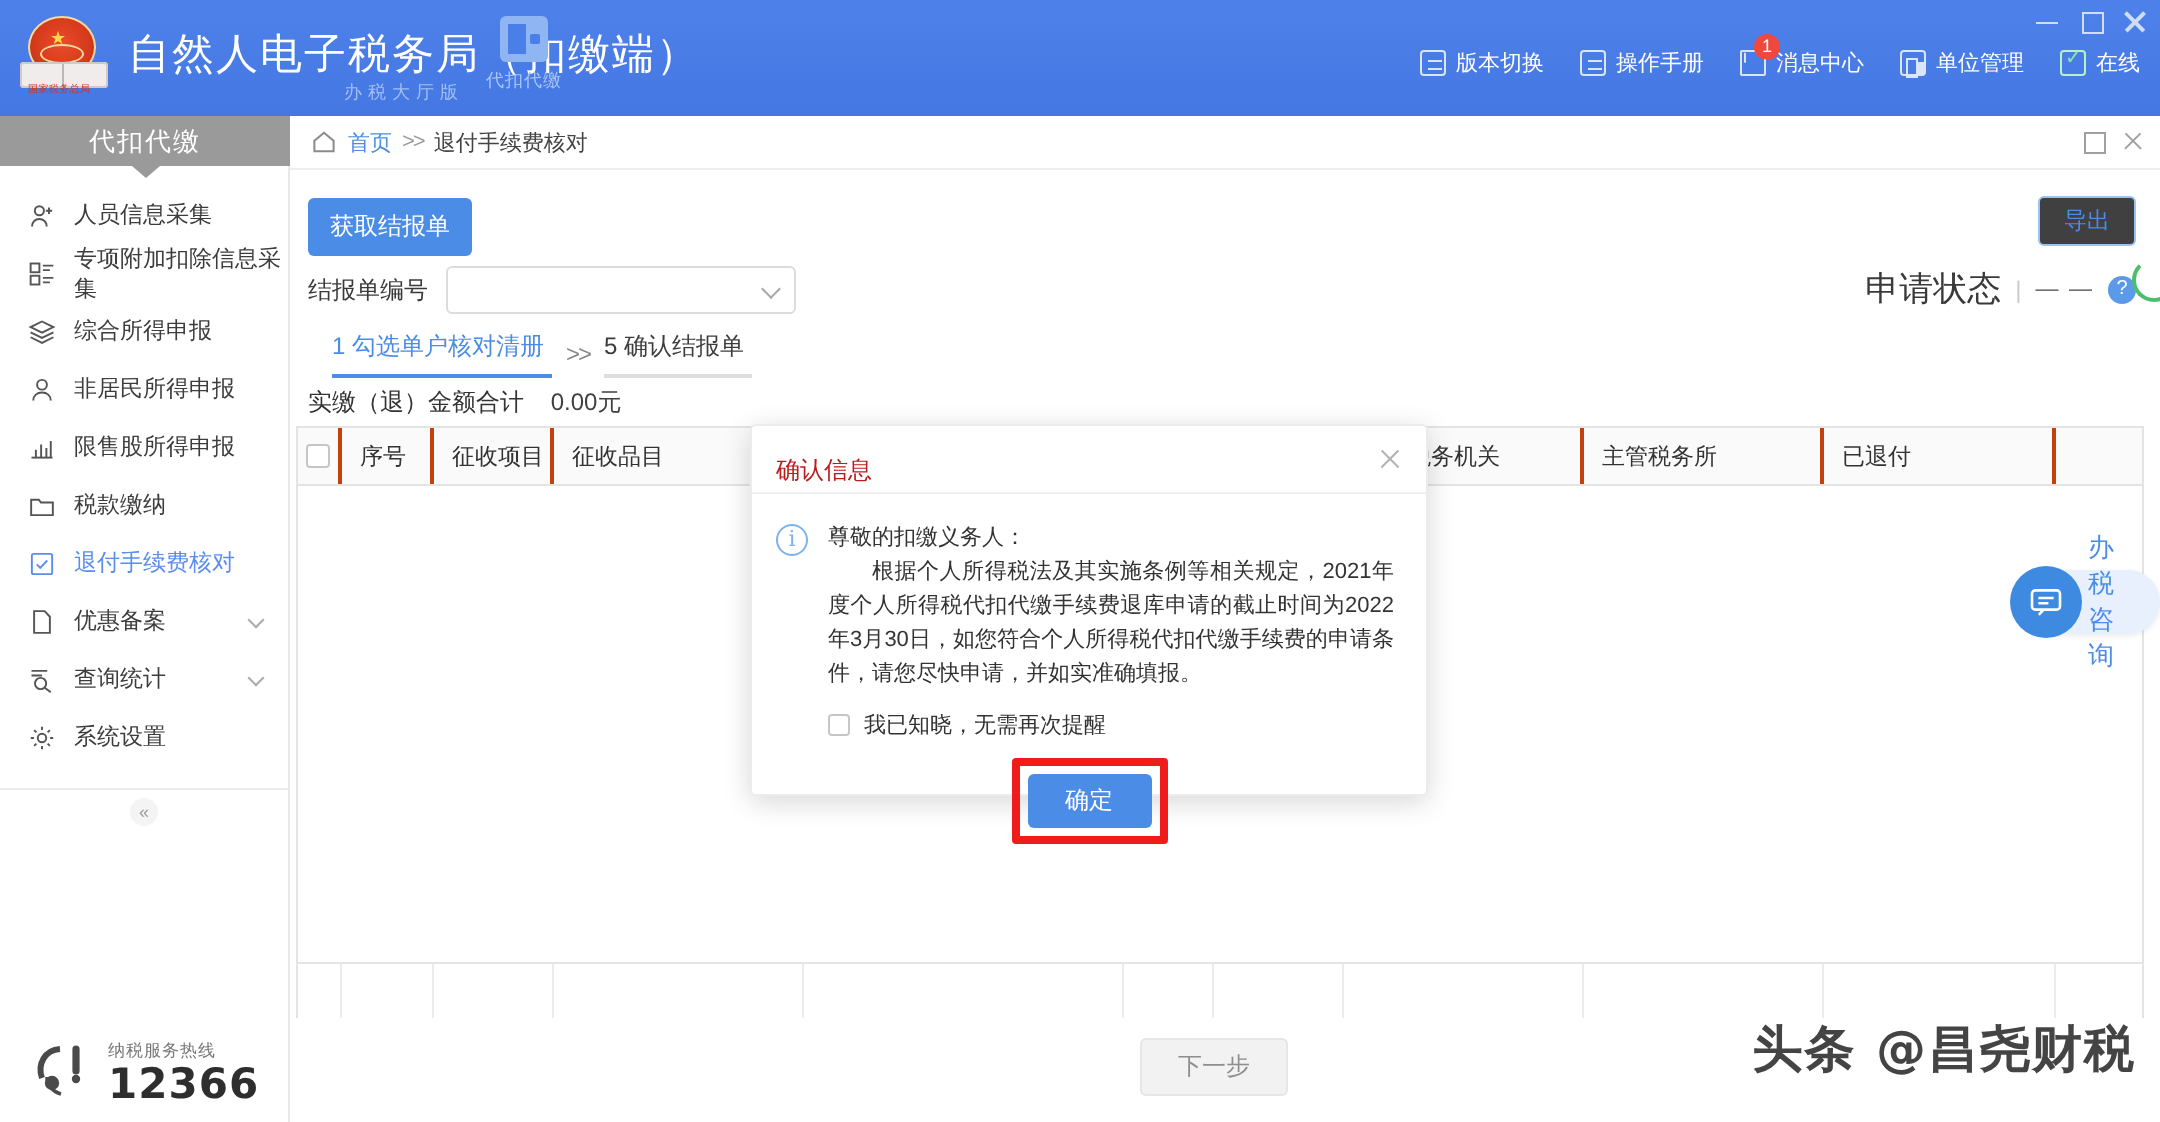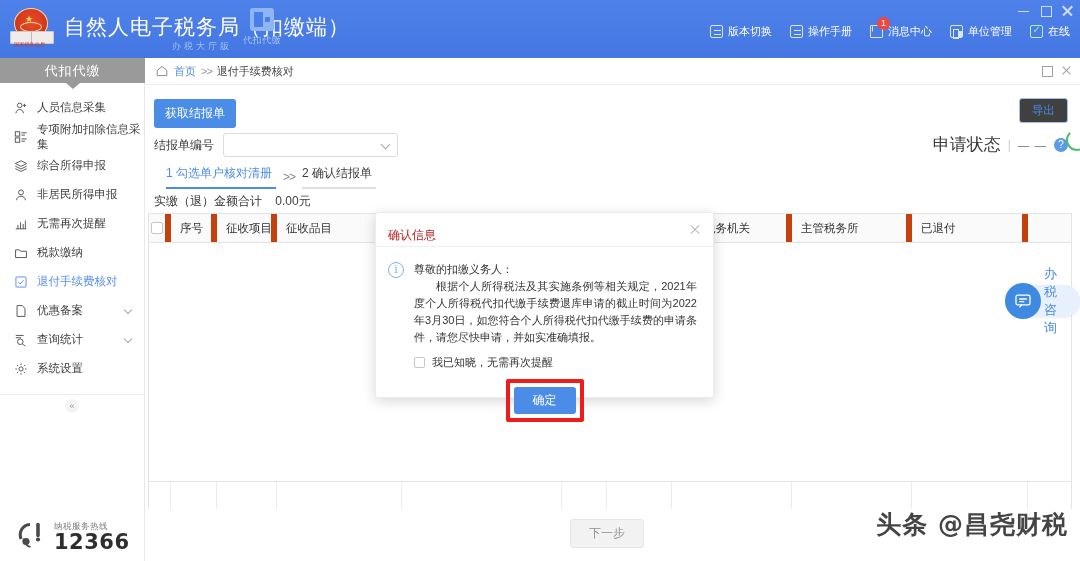--- a/index.html
+++ b/index.html
@@ -288,21 +288,21 @@
   .tbl {
     position: absolute; left: 3px; top: 128px; width: 924px; height: 296px;
     border: 1px solid #e4e4e4; background: #fff;
   }
   .tbl-head {
     display: flex; height: 29px; background: #fafafa;
     border-bottom: 1px solid #e4e4e4;
   }
   .th {
     display: flex; align-items: center; padding-left: 9px;
-    font-size: 11.5px; color: #333; border-right: 6px solid #c2410c;
+    font-size: 11.5px; color: #333; border-right: 2px solid #c2410c;
     height: 100%; overflow: hidden; white-space: nowrap;
   }
   .th:last-child { border-right: none; }
   .th.cb { justify-content: center; padding-left: 0; }
   .chk {
     width: 12px; height: 12px; border: 1px solid #c6c6c6; border-radius: 2px;
     background: #fff; cursor: pointer;
   }
   .tbl-body { height: 238px; background: #fff; position: relative; }
   .tbl-foot {
@@ -498,21 +498,21 @@
         <span>非居民所得申报</span>
       </div>
 
       <div class="side-item">
         <span class="si-ico">
           <svg viewBox="0 0 16 16" fill="none" stroke="currentColor" stroke-width="1.1">
             <path d="M2 13.5h12"></path>
               <path d="M4.5 13.5V9M7.5 13.5V6M10.5 13.5V8M13 13.5V4"></path>
           </svg>
         </span>
-        <span>无需再次提醒</span>
+        <span>限售股所得申报</span>
       </div>
 
       <div class="side-item">
         <span class="si-ico">
           <svg viewBox="0 0 16 16" fill="none" stroke="currentColor" stroke-width="1.1">
             <path d="M1.8 4.4h4.4l1.2 1.6h6.8v7.2H1.8z"></path>
           </svg>
         </span>
         <span>税款缴纳</span>
       </div>
@@ -613,21 +613,21 @@
       <span class="sl">申请状态</span>
       <span class="bar">|</span>
       <span class="sv">— —</span>
       <span class="help-dot">?</span>
     </div>
     <div class="green-arc"></div>
 
     <div class="steps">
       <div class="step s1">1 勾选单户核对清册</div>
       <div class="step-sep">&gt;&gt;</div>
-      <div class="step s2">2 确认结报单</div>
+      <div class="step s2">5 确认结报单</div>
     </div>
 
     <div class="sum-row">
       <span>实缴（退）金额合计</span>
       <span class="val">0.00元</span>
     </div>
 
     <div class="tbl">
       <div class="tbl-head">
         <div class="th cb" style="width:22px">

